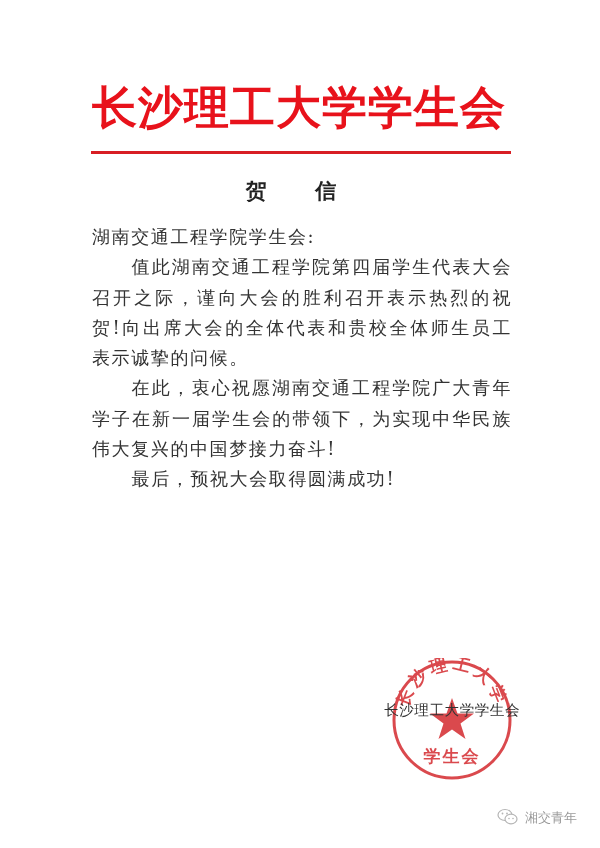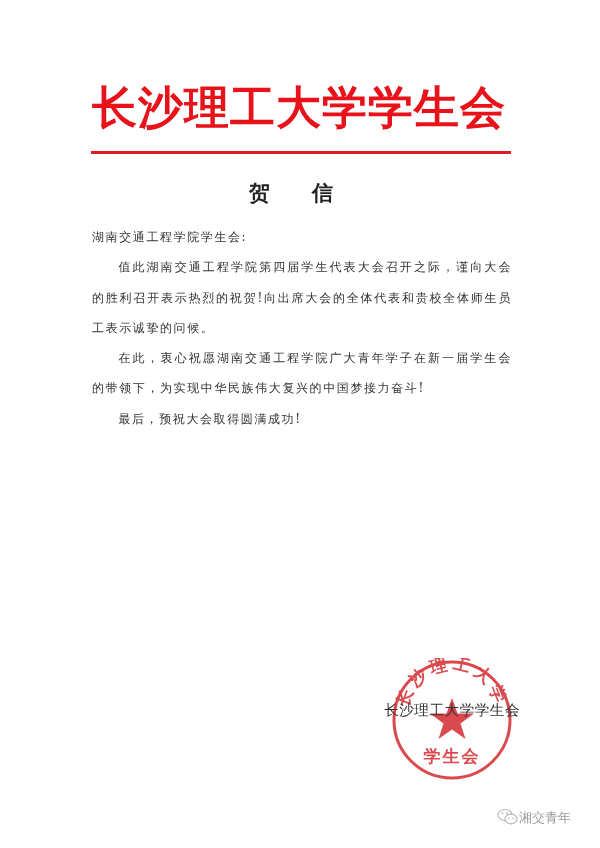--- a/index.html
+++ b/index.html
@@ -11,40 +11,40 @@
     position: absolute; left: 92px; top: 78px; width: 420px; height: 60px;
     color: #e8121b; font-size: 45px; font-weight: bold; letter-spacing: 1px;
     white-space: nowrap; line-height: 60px; font-family: "DejaVu Serif", serif;
   }
   .header-rule {
     position: absolute; left: 91px; top: 151px; width: 420px; height: 3px; background: #d81e24;
   }
   .doc-title {
     position: absolute; left: 0; width: 600px; top: 178px; text-align: center;
     font-size: 21px; font-weight: bold; letter-spacing: 18px; color: #222;
-    font-family: Liberation Sans, sans-serif; line-height: 30px;
+    font-family: Liberation Mono, monospace; line-height: 30px;
   }
   .body-text {
     position: absolute; left: 92px; top: 222px; width: 420px;
-    font-size: 12px; line-height: 30.3px; color: #333; letter-spacing: 1.6px;
+    font-size: 18px; line-height: 30.3px; color: #333; letter-spacing: 1.6px;
   }
   .body-text p { margin: 0; text-align: justify; }
   .indent { text-indent: 2.2em; }
   .signature {
     position: absolute; left: 370px; top: 694px; width: 150px;
     font-size: 14.6px; line-height: 32px; color: #333; letter-spacing: 0.5px;
   }
   .sig-line { text-align: right; white-space: nowrap; }
   .seal {
     position: absolute; left: 390px; top: 658px; width: 124px; height: 124px;
     opacity: 0.85;
   }
   .watermark {
     position: absolute; left: 497px; top: 806px; height: 24px;
-    display: flex; align-items: center; color: #9a9a9a;
+    display: flex; align-items: center; gap: 6px; color: #9a9a9a;
     font-family: "DejaVu Sans", sans-serif; font-size: 13px;
   }
 </style>
 </head>
 <body>
 
 <div class="header-title">长沙理工大学学生会</div>
 <div class="header-rule"></div>
 
 <div class="doc-title">贺  信</div>

